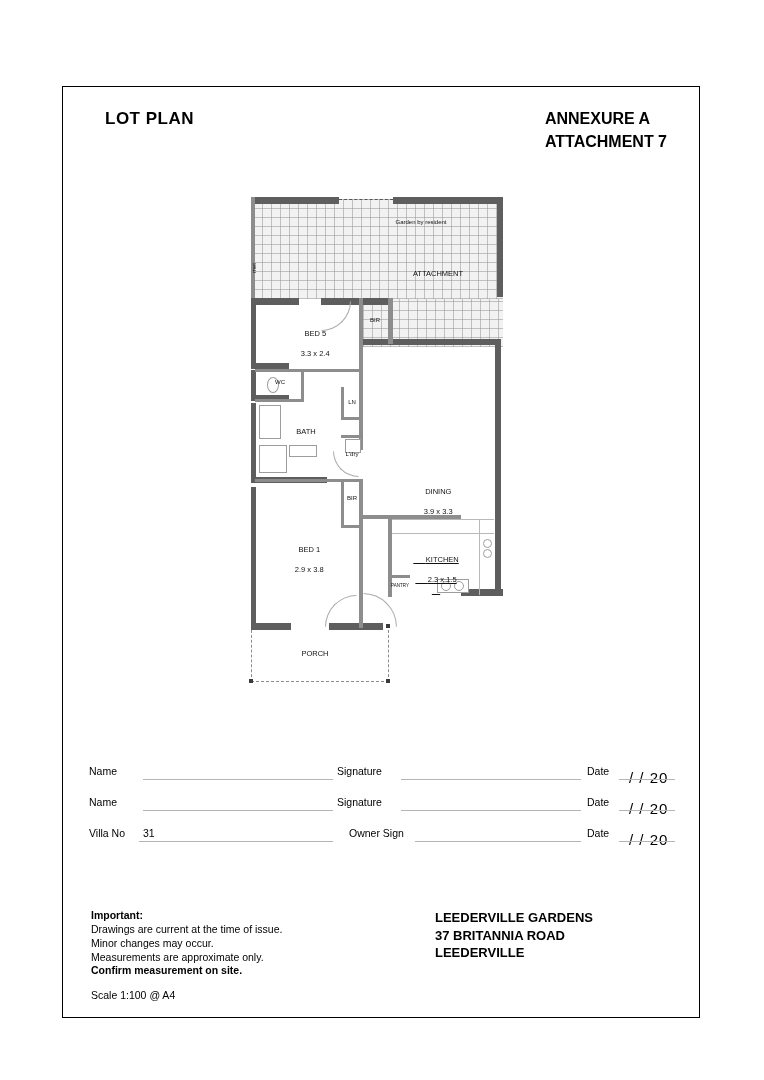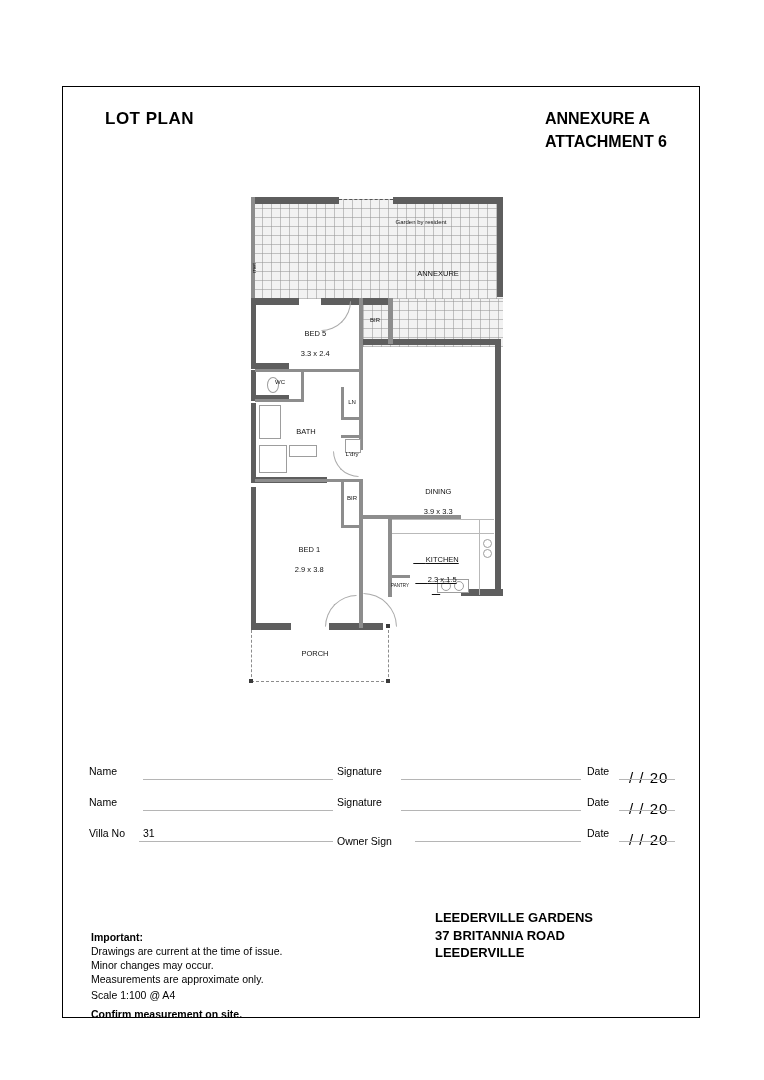--- a/index.html
+++ b/index.html
@@ -155,21 +155,21 @@
   }
 
   
   #footer-left {
     position: absolute;
     left: 28px;
     top: 822px;
     font-size: 10.5px;
     line-height: 1.32;
   }
-  #footer-left .bold { font-weight: bold; margin-top: 22px; }
+  #footer-left .bold { font-weight: bold; }
   #scale {
     position: absolute;
     left: 28px;
     top: 902px;
     font-size: 10.5px;
   }
   #footer-right {
     position: absolute;
     left: 372px;
     top: 822px;
@@ -179,21 +179,21 @@
   }
 </style>
 </head>
 <body>
 
 <div id="sheet">
 
   <div class="hdr-left">LOT PLAN</div>
   <div class="hdr-right">
     <div>ANNEXURE A</div>
-    <div>ATTACHMENT 6</div>
+    <div>ATTACHMENT 7</div>
   </div>
 
   <div id="plan">
 
     <div class="courtyard-fill" style="left:20px; top:12px; width:250px; height:100px;"></div>
     <div class="courtyard-fill" style="left:130px; top:112px; width:140px; height:48px;"></div>
 
     <div class="room-fill" style="left:22px; top:115px; width:108px; height:72px;"></div>
     <div class="room-fill" style="left:22px; top:187px; width:108px; height:118px;"></div>
     <div class="room-fill" style="left:22px; top:305px; width:130px; height:135px;"></div>
@@ -270,21 +270,21 @@
     <div class="dash-line" style="left:18px; top:494px; width:138px;"></div>
     <div class="dash-v" style="left:18px; top:443px; height:52px;"></div>
     <div class="dash-v" style="left:155px; top:443px; height:52px;"></div>
     <div class="sq-dot" style="left:16px; top:492px;"></div>
     <div class="sq-dot" style="left:153px; top:492px;"></div>
     <div class="sq-dot" style="left:153px; top:437px;"></div>
 
     <div class="dash-line" style="left:106px; top:12px; width:54px; border-top-color:#555;"></div>
 
     <div class="tiny-label" style="left:128px; top:32px; width:120px;">Garden by resident</div>
-    <div class="room-label" style="left:160px; top:82px; width:90px;">ANNEXURE</div>
+    <div class="room-label" style="left:160px; top:82px; width:90px;">ATTACHMENT</div>
     <div class="tiny-label" style="left:10px; top:78px; width:22px; transform:rotate(-90deg); transform-origin:center;">met</div>
 
     <div class="room-label" style="left:40px; top:132px; width:72px;">
       <span>BED 5</span><br>
       <span>3.3 x 2.4</span>
     </div>
     <div class="tiny-label" style="left:128px; top:130px; width:28px;">BIR</div>
     <div class="tiny-label" style="left:32px; top:192px; width:30px;">WC</div>
     <div class="tiny-label" style="left:108px; top:212px; width:22px;">LN</div>
     <div class="room-label" style="left:48px; top:240px; width:50px;">BATH</div>
@@ -326,21 +326,21 @@
       <span class="sig-line" style="left:312px; width:180px;"></span>
       <span class="sig-label" style="left:498px;">Date</span>
       <span class="date-slashes" style="left:540px;">/    / 20</span>
       <span class="sig-line" style="left:530px; width:56px;"></span>
     </div>
 
     <div class="sig-row">
       <span class="sig-label" style="left:0;">Villa No</span>
       <span class="sig-val" style="left:54px;">31</span>
       <span class="sig-line" style="left:50px; width:194px;"></span>
-      <span class="sig-label" style="left:248px;margin-top:8px;">Owner Sign</span>
+      <span class="sig-label" style="left:260px;">Owner Sign</span>
       <span class="sig-line" style="left:326px; width:166px;"></span>
       <span class="sig-label" style="left:498px;">Date</span>
       <span class="date-slashes" style="left:540px;">/    / 20</span>
       <span class="sig-line" style="left:530px; width:56px;"></span>
     </div>
   </div>
 
   <div id="footer-left">
     <div class="bold">Important:</div>
     <div>Drawings are current at the time of issue.</div>

